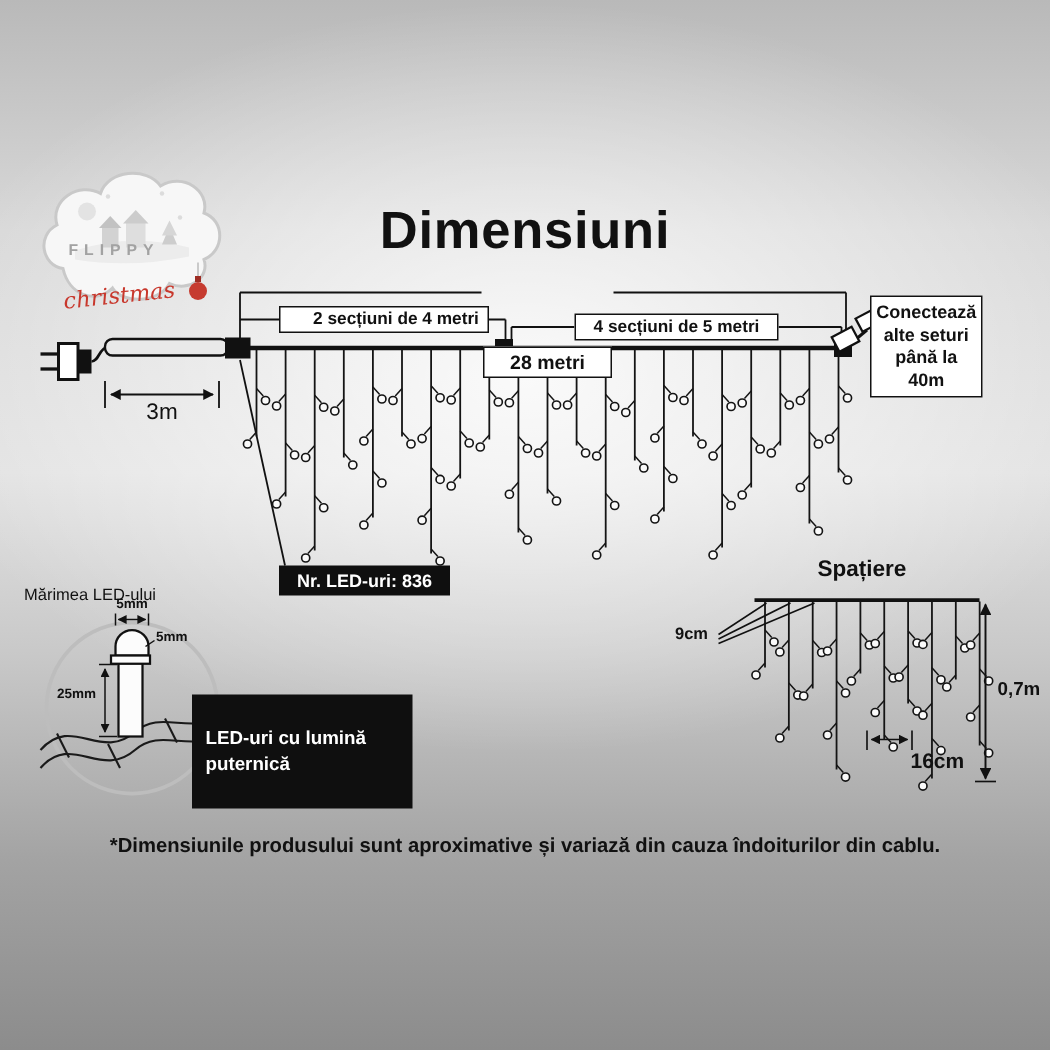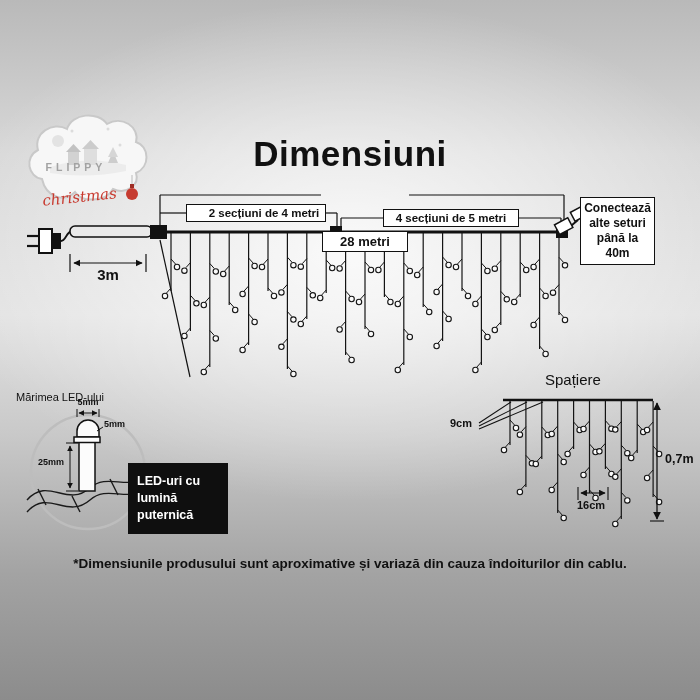--- a/index.html
+++ b/index.html
@@ -13,30 +13,30 @@
   svg.underlay{position:absolute;left:0;top:0;}
   .abs{position:absolute;}
   .title{left:0;right:0;top:134px;text-align:center;font-size:35px;font-weight:700;letter-spacing:.5px;}
   .wbox{background:#fff;border:1.5px solid #111;display:flex;align-items:center;justify-content:center;text-align:center;box-sizing:border-box;}
   .b28{left:322px;top:183px;width:86px;height:21px;font-size:13px;font-weight:700;margin-top:48px;}
   .bsec1{left:186px;top:204px;width:140px;height:18px;font-size:11.5px;font-weight:600;padding-left:16px;}
   .bsec2{left:383px;top:209px;width:136px;height:18px;font-size:11.5px;font-weight:600;}
   .bconnect{left:580px;top:197px;width:75px;min-height:50px;font-size:12px;font-weight:700;line-height:1.25;padding:3px 4px;}
   .blackbox{background:#0f0f0f;color:#fff;box-sizing:border-box;}
   .bledcount{left:186px;top:377px;width:114px;height:20px;display:flex;align-items:center;justify-content:center;font-size:12px;font-weight:600;}
-  .bledNote{left:128px;top:463px;width:100px;padding:10px 9px;font-size:12.5px;font-weight:600;line-height:1.35;}
+  .bledNote{left:128px;top:463px;width:147px;padding:21px 9px;font-size:12.5px;font-weight:600;line-height:1.35;}
   .h-led{left:16px;top:391px;font-size:11px;font-weight:400;}
-  .h-spacing{left:545px;top:371px;font-size:15px;font-weight:400;}
-  .lbl3m{left:92px;top:266px;width:32px;text-align:center;font-size:15px;font-weight:700;}
+  .h-spacing{left:545px;top:371px;font-size:15px;font-weight:700;}
+  .lbl3m{left:92px;top:266px;width:32px;text-align:center;font-size:15px;font-weight:400;}
   .dim{font-size:9px;font-weight:700;}
   .d5top{left:72px;top:397px;width:32px;text-align:center;}
   .d5side{left:104px;top:419px;}
   .d25{left:38px;top:457px;}
   .lbl9{left:450px;top:417px;font-size:11px;font-weight:700;}
-  .lbl16{left:577px;top:499px;font-size:11px;font-weight:700;}
+  .lbl16{left:607px;top:499px;font-size:14px;font-weight:700;}
   .lbl07{left:665px;top:452px;font-size:12.5px;font-weight:700;}
   .footnote{left:0;right:0;top:556px;text-align:center;font-size:13.5px;font-weight:700;}
   .logo{left:20px;top:105px;width:135px;height:125px;}
   .logo-brand{position:absolute;left:0;top:56px;width:112px;text-align:center;font-size:10.5px;font-weight:700;letter-spacing:4px;color:#a2a2a2;}
   .logo-sub{position:absolute;left:2px;top:83px;width:115px;text-align:center;font-family:"DejaVu Serif", serif;font-style:italic;font-size:15px;color:#c8382d;transform:rotate(-6deg);}
 </style>
 </head>
 <body>
 
 <div class="canvas">
@@ -383,20 +383,21 @@
     <div class="logo-sub">christmas</div>
   </div>
 
   <div class="abs title">Dimensiuni</div>
 
   <div class="abs wbox b28">28 metri</div>
   <div class="abs wbox bsec1">2 secțiuni de 4 metri</div>
   <div class="abs wbox bsec2">4 secțiuni de 5 metri</div>
   <div class="abs wbox bconnect">Conectează alte seturi până la 40m</div>
   <div class="abs lbl3m">3m</div>
+  <div class="abs blackbox bledcount">Nr. LED-uri: 836</div>
 
   <div class="abs h-led">Mărimea LED-ului</div>
   <div class="abs dim d5top">5mm</div>
   <div class="abs dim d5side">5mm</div>
   <div class="abs dim d25">25mm</div>
   <div class="abs blackbox bledNote">LED-uri cu lumină puternică</div>
 
   <div class="abs h-spacing">Spațiere</div>
   <div class="abs lbl9">9cm</div>
   <div class="abs lbl16">16cm</div>

